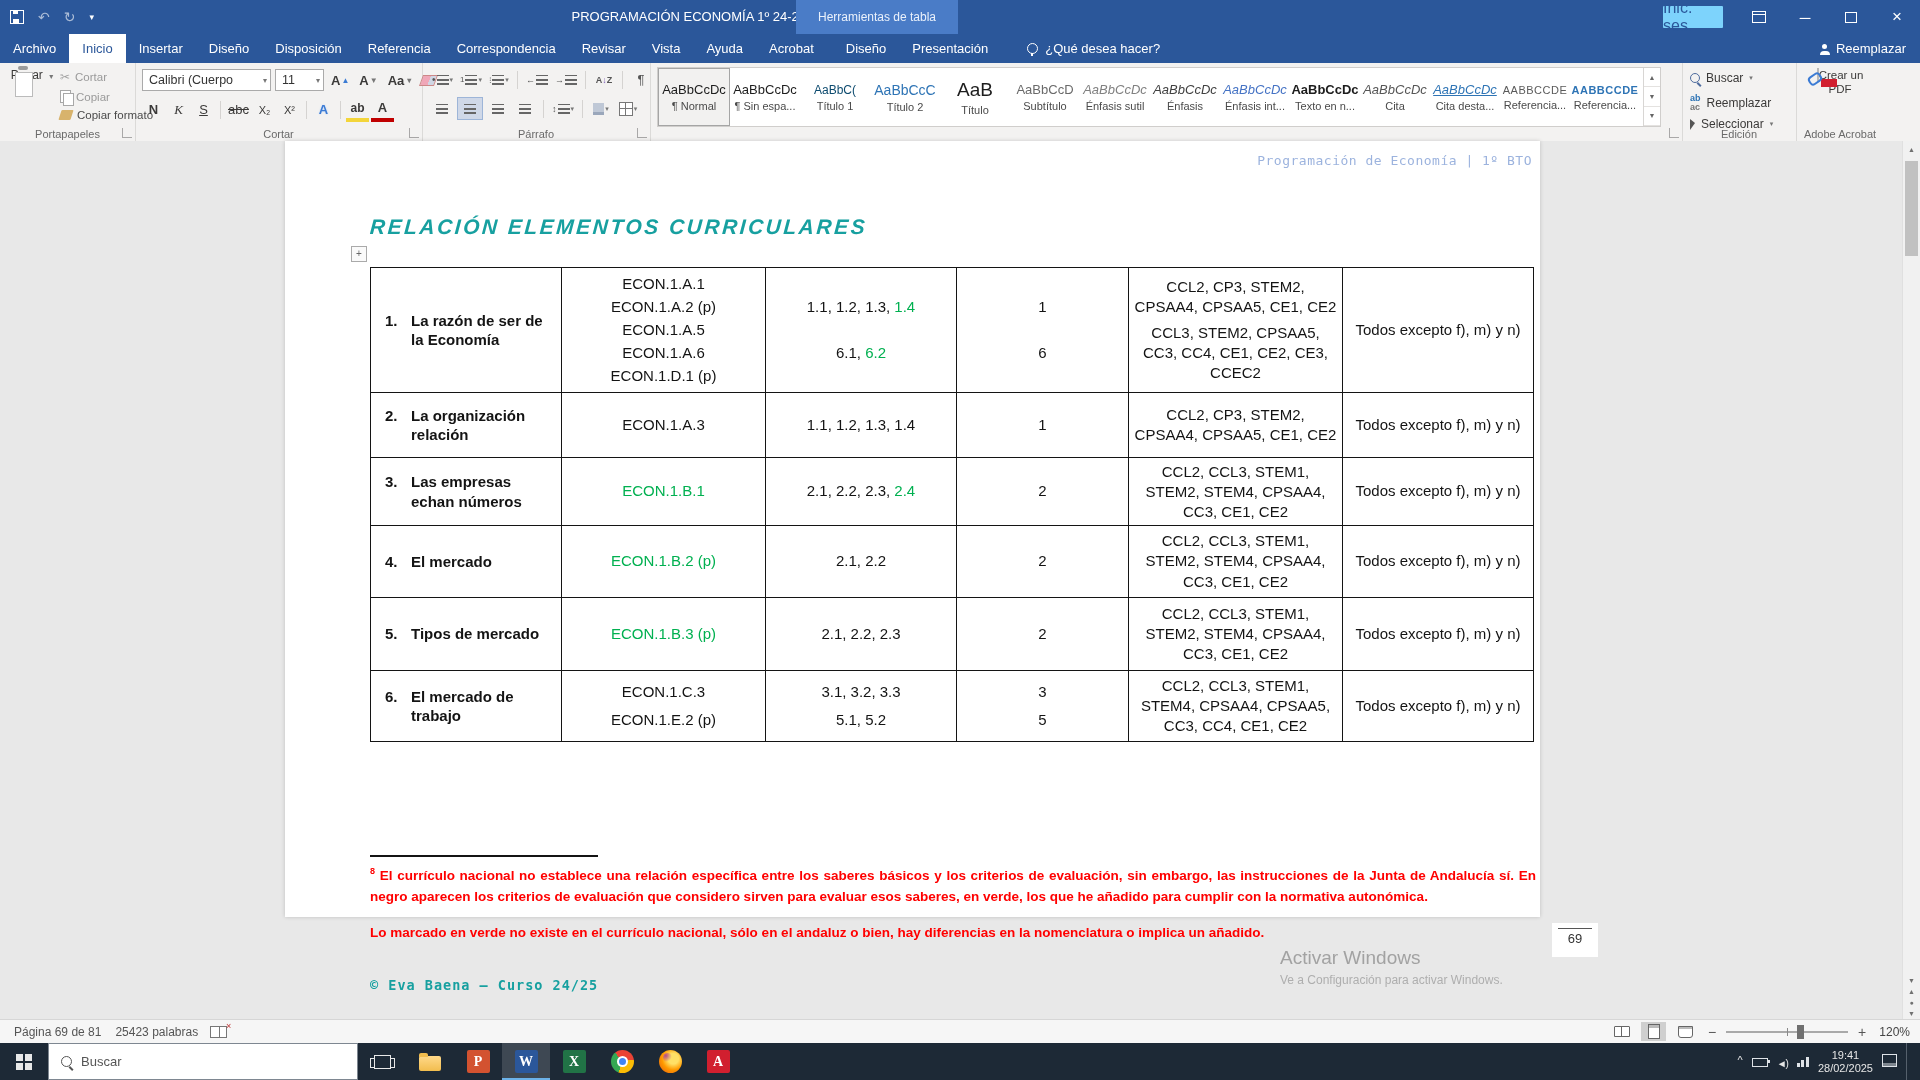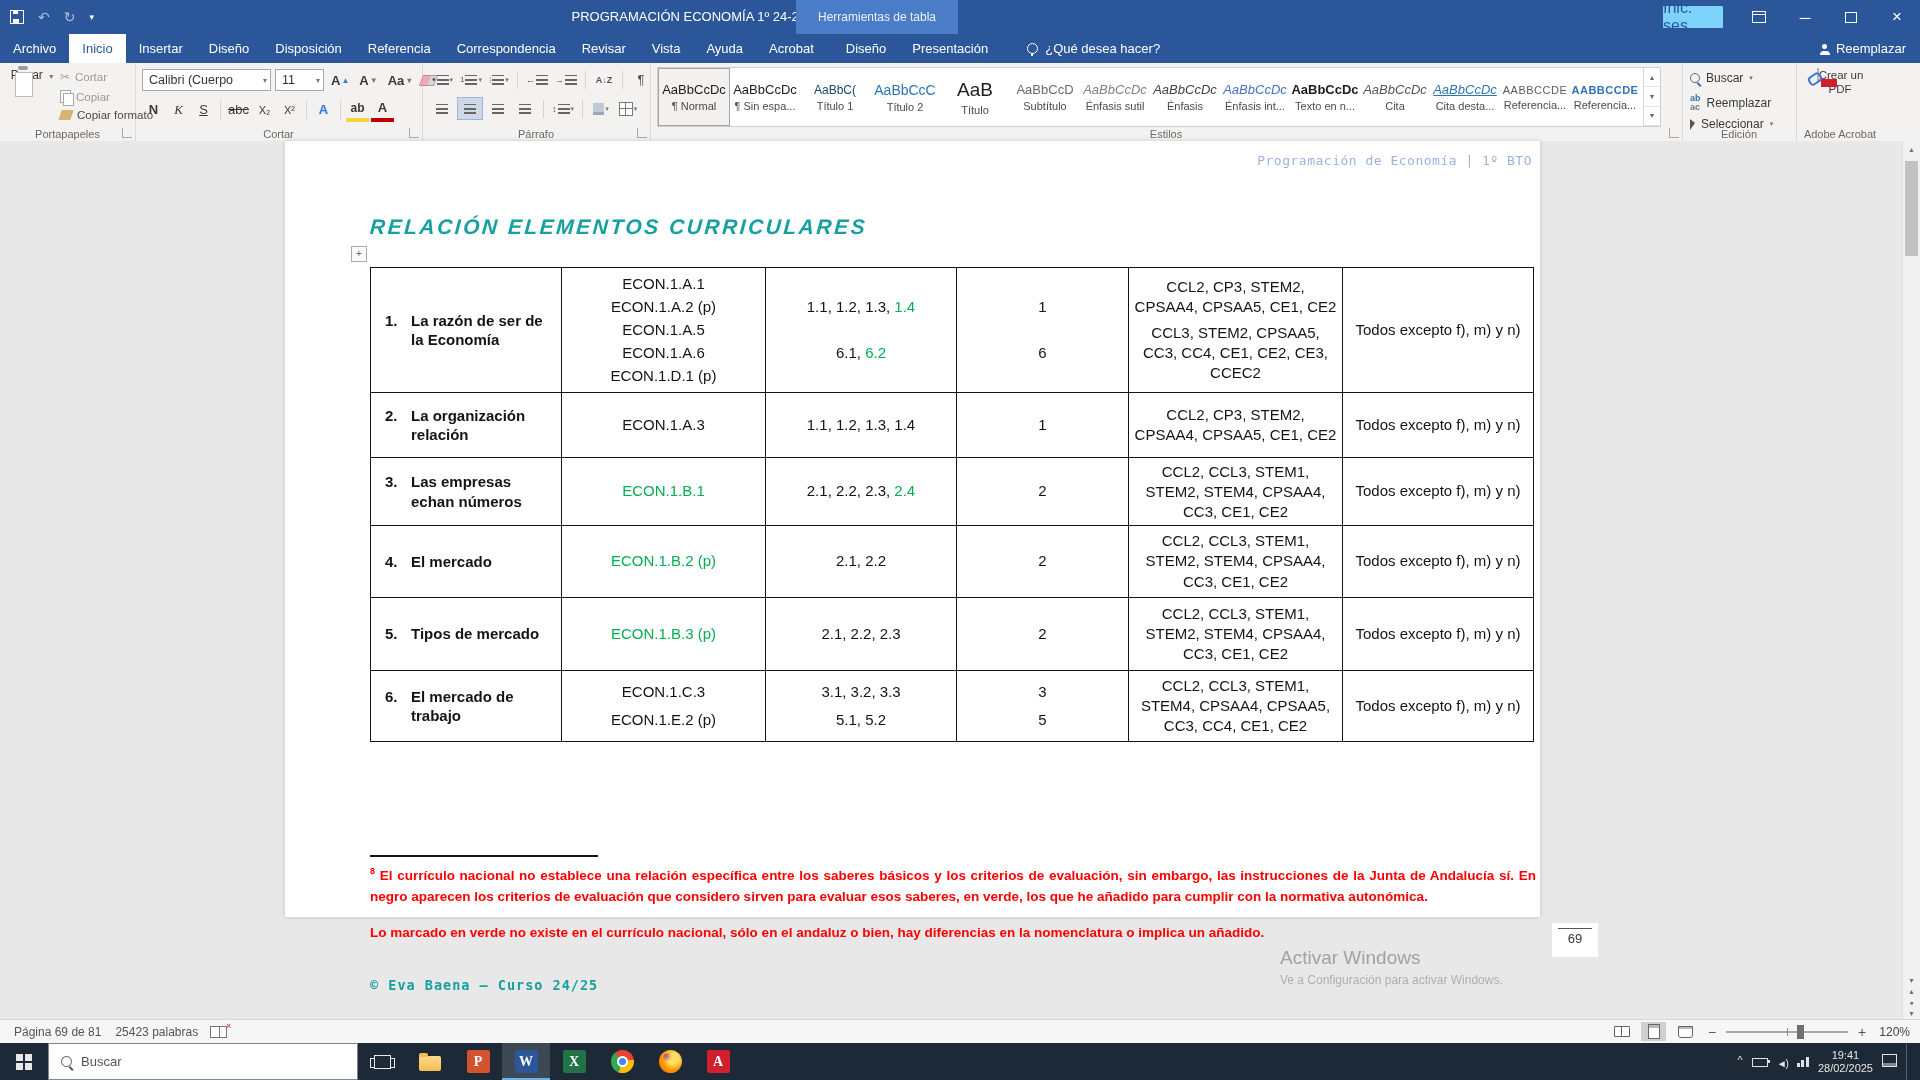--- a/index.html
+++ b/index.html
@@ -444,21 +444,20 @@
               <span class="ssample k-r2">AABBCCDE</span>
               <span class="sname">Referencia...</span>
             </div>
           </div>
         <div class="scol">
           <span>▲</span>
           <span>▼</span>
           <span>▼</span>
         </div>
       </div>
-      <div class="rlabel">Estilos</div>
       <span class="dlg"></span>
     </div>
 
     <div class="rgroup g-edit">
       <div class="erow e1">
           <span class="i-mag"></span>
           <span>Buscar</span>
           <span class="pcar">▾</span>
         </div>
       <div class="erow e2">

